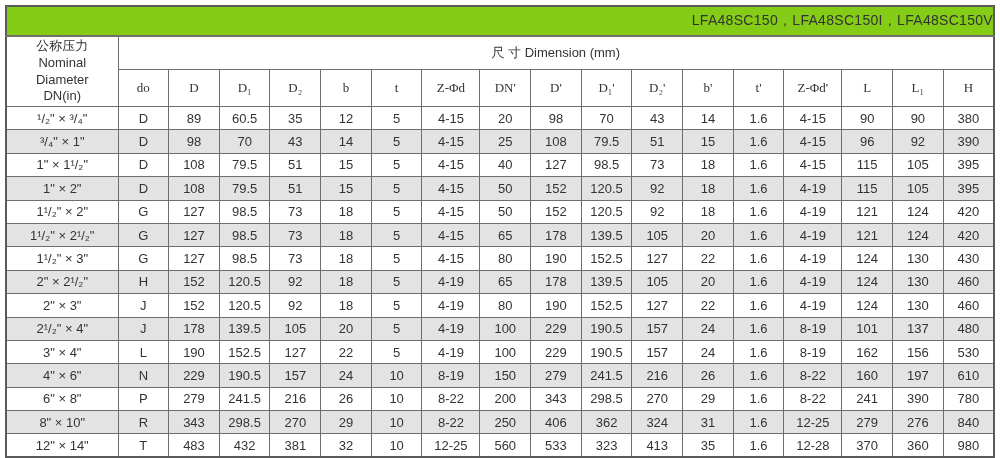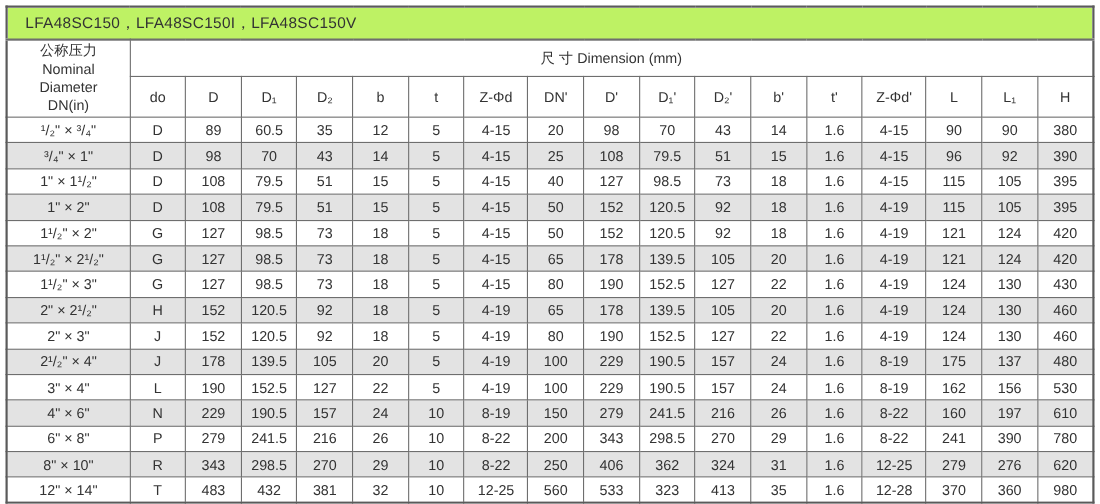--- a/index.html
+++ b/index.html
@@ -21,23 +21,23 @@
     text-align:center;
     vertical-align:middle;
     font-size:13px;
     color:#333333;
     padding:0;
     overflow:hidden;
     white-space:nowrap;
     background:#ffffff;
   }
   tr.title-row td {
-    background:#bef264;
-    text-align:left;
-    padding-left:16px;
+    background:#84cc16;
+    text-align:right;
+    padding-left:37px;
     font-size:14px;
     letter-spacing:0.3px;
     height:28px;
     border-bottom:2px solid #6e6e6e;
   }
   td.dn-header {
     background:#a7cadd;
     font-size:12.5px;
     line-height:1.3;
     white-space:normal;
@@ -46,20 +46,21 @@
     background:#a7cadd;
     font-size:14px;
     height:32px;
     white-space:pre;
     margin-left:32px;
   }
   td.col-h {
     background:#a7cadd;
     height:36px;
     font-size:13.5px;
+    font-family:Liberation Serif, serif;
   }
   tbody.data tr { height:23.4px; }
   tbody.data tr:nth-child(even) td { background:#e3e3e3; }
   tbody.data td { border-top:1.5px solid #6e6e6e; }
   td.row-label { font-size:12.5px; }
   table.spec-table { border:2px solid #5a5a5a; }
 </style>
 </head>
 <body>
 
@@ -308,21 +309,21 @@
           <td>20</td>
           <td>5</td>
           <td>4-19</td>
           <td>100</td>
           <td>229</td>
           <td>190.5</td>
           <td>157</td>
           <td>24</td>
           <td>1.6</td>
           <td>8-19</td>
-          <td>175</td>
+          <td>101</td>
           <td>137</td>
           <td>480</td>
         </tr>
         <tr>
           <td class="row-label">3" × 4"</td>
           <td>L</td>
           <td>190</td>
           <td>152.5</td>
           <td>127</td>
           <td>22</td>
@@ -390,21 +391,21 @@
           <td>8-22</td>
           <td>250</td>
           <td>406</td>
           <td>362</td>
           <td>324</td>
           <td>31</td>
           <td>1.6</td>
           <td>12-25</td>
           <td>279</td>
           <td>276</td>
-          <td>620</td>
+          <td>840</td>
         </tr>
         <tr>
           <td class="row-label">12" × 14"</td>
           <td>T</td>
           <td>483</td>
           <td>432</td>
           <td>381</td>
           <td>32</td>
           <td>10</td>
           <td>12-25</td>

